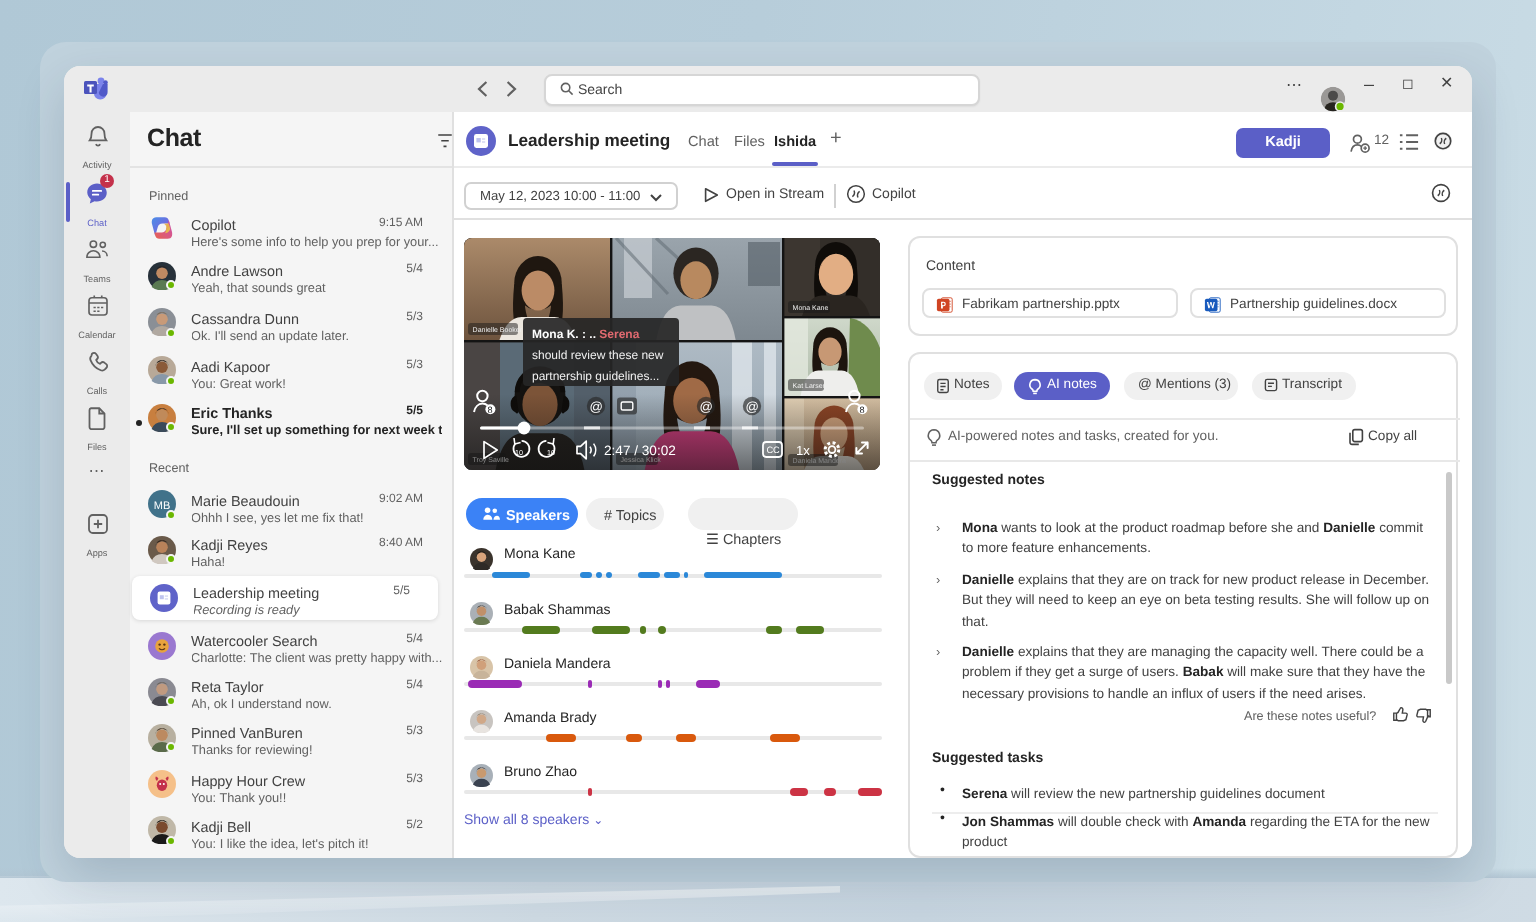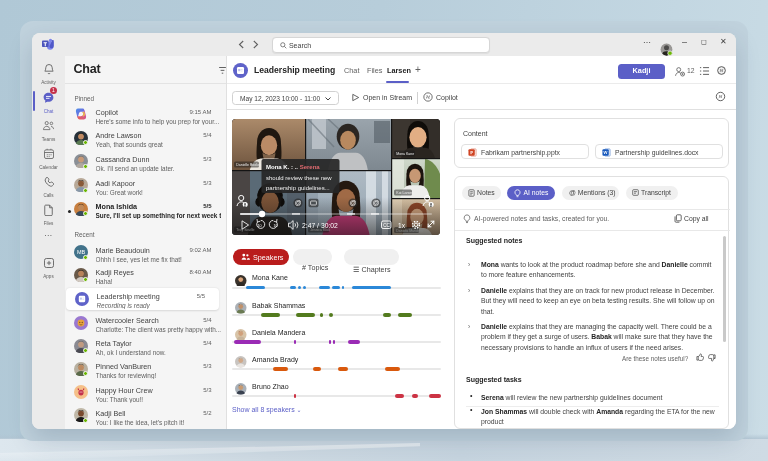--- a/index.html
+++ b/index.html
@@ -56,21 +56,21 @@
 .recapline { position:absolute; left:159px; top:24.5px; width:23px; height:2.5px; border-radius:2px; background:#5b5fc7;}
 .joinbtn { position:absolute; left:391px; top:8px; width:47px; height:14.5px; background:#5b5fc7; border-radius:3.5px;
   color:#fff; font-size:7.3px; font-weight:bold; text-align:center; line-height:14.5px; }
 .toolbar { position:absolute; left:0; top:28.5px; width:510.5px; height:25.5px; border-bottom:0.5px solid #e0e0e0; }
 .datepill { position:absolute; left:5px; top:6.5px; width:107px; height:14px; border:0.5px solid #d1d1d1; border-radius:3.5px;
   font-size:6.6px; color:#424242; line-height:13px; padding-left:7px; }
 .tbtxt { position:absolute; top:9px; font-size:7px; color:#424242; }
 
 .video { position:absolute; left:5px; top:63px; width:208px; height:116px; border-radius:4px; overflow:hidden; background:#222; }
 .pill { position:absolute; height:16.5px; border-radius:9px; background:#f0f0f0; color:#424242; font-size:7.2px; }
-.pill.on { background:#b91c1c; color:#fff; }
+.pill.on { background:#3b82f6; color:#fff;font-weight:bold; }
 .sprow .snm { font-size:7px; color:#242424; }
 .track { position:absolute; left:5px; width:209px; height:2px; background:#e8e8e8; border-radius:1px; }
 .seg { position:absolute; top:-1px; height:3.8px; border-radius:2px; }
 .showall { position:absolute; left:5px; top:349.5px; font-size:7px; color:#5b5fc7; }
 
 .card { position:absolute; background:#fff; border:0.5px solid #e0e0e0; border-radius:6px; }
 .chip { position:absolute; top:25px; height:15px; border:0.5px solid #e0e0e0; border-radius:4px; background:#fff;
   font-size:6.8px; color:#424242; line-height:14px; }
 .npill { position:absolute; top:8.5px; height:14.5px; border-radius:8px; background:#f0f0f0; color:#424242; font-size:6.8px; }
 .npill.on { background:#5b5fc7; color:#fff; }
@@ -257,21 +257,21 @@
         </div>
         <div class="crow unread" style="top:144.5px;">
           <div class="dot"></div>
           <div class="av"><svg width="14" height="14" viewBox="0 0 14 14">
               <defs></defs>
               <circle cx="7" cy="7" r="7" fill="#c87f3f"></circle>
               <circle cx="7" cy="5.6" r="2.9" fill="#c08a5a"></circle>
               <path d="M3.8 5.2a3.2 3.2 0 0 1 6.4 0l-0.4-1.8-2.8-1.2-2.8 1.4z" fill="#3a2e24"></path>
               <path d="M1.8 12.5a5.6 5.6 0 0 1 10.4 0A7 7 0 0 1 7 14a7 7 0 0 1-5.2-1.5z" fill="#3a4a5a"></path>
             </svg><div class="status"></div></div>
-          <div class="nm">Mona Ishida</div>
+          <div class="nm">Eric Thanks</div>
           <div class="pv">Sure, I'll set up something for next week t...</div>
           <div class="tm">5/5</div>
         </div>
         <div class="crow" style="top:188px;">
           <div class="av"><svg width="14" height="14" viewBox="0 0 14 14">
               <circle cx="7" cy="7" r="7" fill="#41728a"></circle>
               <text x="7" y="9.3" font-size="5.5" fill="#fff" text-anchor="middle" font-family="Liberation Sans">MB</text>
             </svg><div class="status"></div></div>
           <div class="nm">Marie Beaudouin</div>
           <div class="pv">Ohhh I see, yes let me fix that!</div>
@@ -370,21 +370,21 @@
       <svg style="position:absolute; left:5.5px; top:6.5px;" width="15" height="15" viewBox="0 0 15 15">
         <circle cx="7.5" cy="7.5" r="7.5" fill="#5f63c9"></circle>
         <rect x="4" y="4" width="7" height="7" rx="1.2" fill="#fff"></rect>
         <rect x="5.2" y="6" width="2.2" height="2.2" fill="#bfc4ee"></rect>
         <rect x="8" y="6" width="1.6" height="1" fill="#dfe1f5"></rect>
         <rect x="8" y="7.5" width="1.6" height="1" fill="#dfe1f5"></rect>
       </svg>
       <div class="mtitle">Leadership meeting</div>
       <div class="mtab" style="left:117px;">Chat</div>
       <div class="mtab" style="left:140px;">Files</div>
-      <div class="mtab on" style="left:160px;">Larsen</div>
+      <div class="mtab on" style="left:160px;">Ishida</div>
       <div class="recapline"></div>
       <div class="mtab" style="left:188px; top:7.5px; font-size:10px; font-weight:normal;">+</div>
       <div class="joinbtn">Kadji</div>
       <svg style="position:absolute; left:447px; top:9.5px;" width="12" height="11" viewBox="0 0 14 12" fill="none" stroke="#616161" stroke-width="1">
         <circle cx="5.5" cy="3.8" r="2.3"></circle>
           <path d="M1.8 11c0.4-2.4 1.9-3.9 3.7-3.9 0.9 0 1.7.35 2.3.95"></path>
         <circle cx="10" cy="9" r="2.3"></circle>
         <path d="M8.9 9h2.2M10 7.9v2.2" stroke-width="0.8"></path>
       </svg>
       <div style="position:absolute; left:460px; top:10.5px; font-size:6.8px; color:#616161;">12</div>
@@ -618,21 +618,21 @@
     <div class="pill on" style="left:6px; top:192.5px; width:56px;">
       <svg style="position:absolute; left:8px; top:4.5px;" width="9" height="8" viewBox="0 0 11 9" fill="#fff">
         <circle cx="3.4" cy="2.2" r="1.7"></circle>
           <circle cx="7.8" cy="2.5" r="1.4"></circle>
         <path d="M0.8 8c0-1.7 1.2-3 2.8-3s2.7 1.3 2.7 3z"></path>
           <path d="M7 8c.1-1.4 1-2.4 2.2-2.4 1 0 1.7.9 1.8 2.4z"></path>
       </svg>
       <span style="position:absolute; left:20px; top:4px;">Speakers</span>
     </div>
     <div class="pill" style="left:66px; top:192.5px; width:39px;">
-      <span style="position:absolute; left:9px; top:14px;"># Topics</span>
+      <span style="position:absolute; left:9px; top:4px;"># Topics</span>
     </div>
     <div class="pill" style="left:117px; top:192.5px; width:55px;">
       <span style="position:absolute; left:9px; top:4px;margin-top:12px;">☰ Chapters</span>
     </div>
 
     <div id="speakers">
         <div class="sprow">
           <div style="position:absolute; left:8px; top:216px;"><svg width="11.5" height="11.5" viewBox="0 0 14 14">
               <circle cx="7" cy="7" r="7" fill="#3a332c"></circle>
               <circle cx="7" cy="5.6" r="2.9" fill="#d8a47c"></circle>

